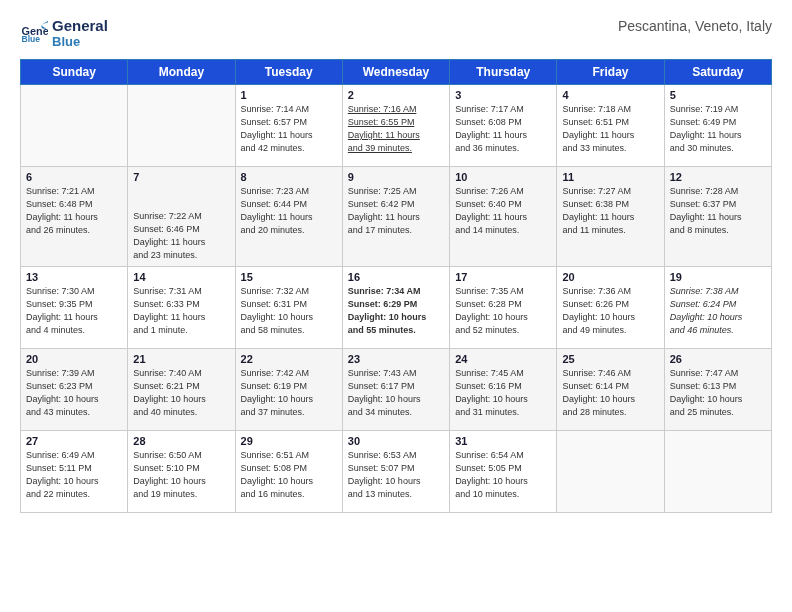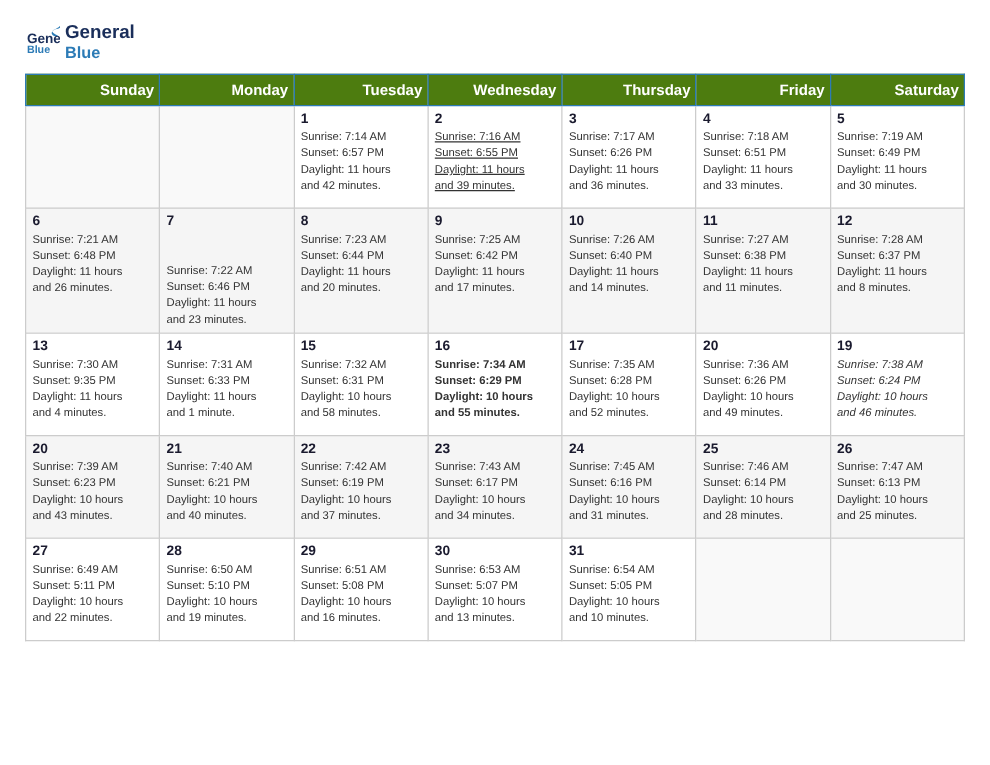--- a/index.html
+++ b/index.html
@@ -43,26 +43,26 @@
     .location {
       font-size: 14px;
       color: #555;
     }
     .calendar {
       width: 100%;
       border-collapse: collapse;
       table-layout: fixed;
     }
     .calendar thead tr th {
-      background: #4d7c0f;
+      background: #1d4ed8;
       color: #fff;
       font-size: 12px;
       font-weight: bold;
       padding: 5px 4px;
-      text-align: right;
+      text-align: center;
       border: 1px solid #2c7bb6;
     }
     .calendar tbody tr td {
       border: 1px solid #ccc;
       vertical-align: top;
       padding: 4px 4px 4px 5px;
       font-size: 9.5px;
       color: #333;
       height: 82px;
       background: #fff;
@@ -98,20 +98,21 @@
 
         <path d="M28 8 C32 4, 38 6, 36 2 C34 5, 30 5, 28 8Z" fill="#2c7bb6"></path>
         <path d="M28 8 C26 11, 30 14, 34 12 C31 11, 29 10, 28 8Z" fill="#2c7bb6"></path>
       </svg>
       <div>
         <div style="font-size:15px;font-weight:bold;color:#1a2e5a;line-height:1.1;">General</div>
         <div style="font-size:13px;font-weight:bold;color:#2c7bb6;line-height:1.1;">Blue</div>
       </div>
     </div>
     <div class="title-block">
+      <div class="location">Pescantina, Veneto, Italy</div>
     </div>
   </div>
 
   <table class="calendar">
     <thead>
       <tr>
       <th>Sunday</th>
           <th>Monday</th>
           <th>Tuesday</th>
           <th>Wednesday</th>
@@ -134,21 +135,21 @@
           <td>
             <span class="day-number">2</span>
             <div class="day-info" style="white-space: pre-line; text-decoration: underline;">Sunrise: 7:16 AM
 Sunset: 6:55 PM
 Daylight: 11 hours
 and 39 minutes.</div>
           </td>
           <td>
             <span class="day-number">3</span>
             <div class="day-info" style="white-space: pre-line;">Sunrise: 7:17 AM
-Sunset: 6:26 PM
+Sunset: 6:08 PM
 Daylight: 11 hours
 and 36 minutes.</div>
           </td>
           <td>
             <span class="day-number">4</span>
             <div class="day-info" style="white-space: pre-line;">Sunrise: 7:18 AM
 Sunset: 6:51 PM
 Daylight: 11 hours
 and 33 minutes.</div>
           </td>

